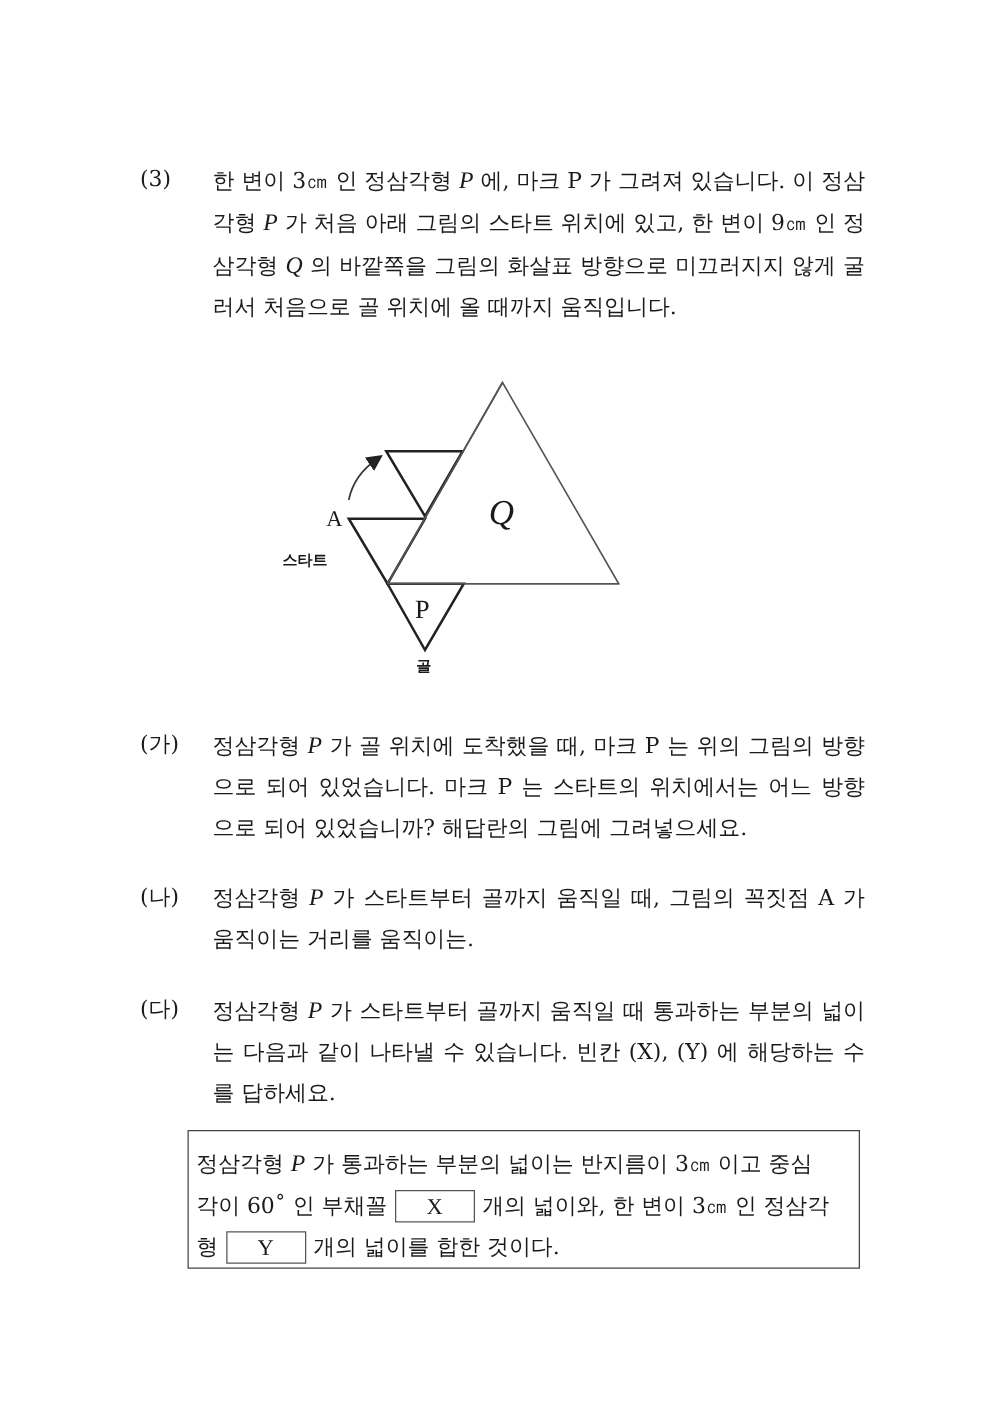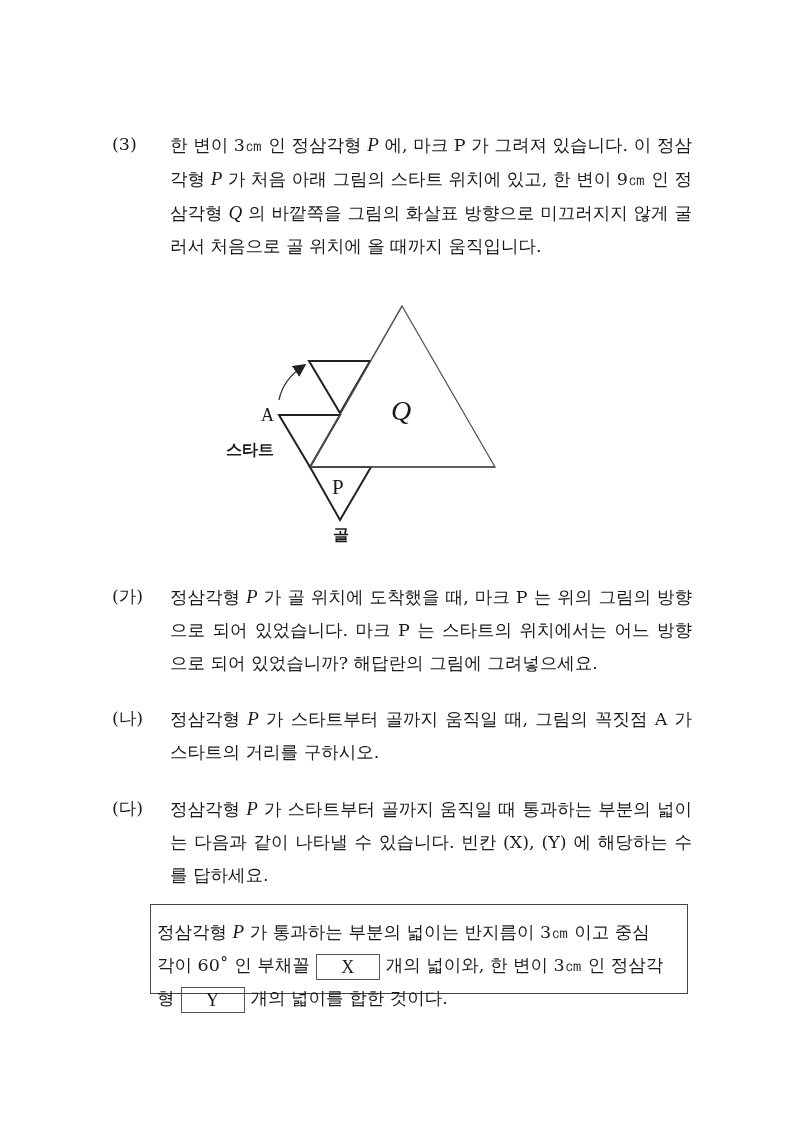--- a/index.html
+++ b/index.html
@@ -7,24 +7,24 @@
     width: 800px; height: 1131px; position: relative; overflow: hidden;
     font-family: "DejaVu Serif", "Liberation Serif", serif;
     color: #1a1a1a;
   }
   .para { position: absolute; left: 112px; width: 580px; font-size: 17.5px; line-height: 33px; }
   .para .label { position: absolute; left: 0; top: 0; }
   .para .body { margin-left: 58px; text-align: justify; text-align-last: left; }
   .italic { font-style: italic; font-family: "Liberation Serif", serif; font-size: 19px; }
   .figure { position: absolute; left: 0; top: 0; width: 800px; height: 560px; pointer-events: none; }
   .figure svg { position: absolute; left: 0; top: 0; }
-  .fig-label { position: absolute; font-size: 16px; font-family: "DejaVu Sans", sans-serif; font-weight: bold; }
+  .fig-label { position: absolute; font-size: 12px; font-family: "DejaVu Sans", sans-serif; font-weight: bold; }
   .fig-letter { position: absolute; font-family: "Liberation Serif", serif; }
   .answer-box {
-    position: absolute; left: 150px; top: 904px; width: 538px; height: 90px;
+    position: absolute; left: 150px; top: 904px; width: 538px; height: 111px;
     border: 1.5px solid #444; box-sizing: border-box;
     padding: 10px 20px 0 6px; font-size: 17.5px; line-height: 33px;
   }
   .blank {
     display: inline-block; border: 1.2px solid #555; text-align: center;
     height: 24px; line-height: 24px; vertical-align: middle; margin: 0 6px;
     font-family: "Liberation Serif", serif; font-size: 18px;
   }
 </style>
 </head>
@@ -57,21 +57,21 @@
   <span class="fig-label" style="left:333px; top:525px;">골</span>
 </div>
 
 <div class="para" style="top:580px;">
   <span class="label">(가)</span>
   <div class="body"><span>정삼각형 </span><span class="italic">P</span><span> 가 골 위치에 도착했을 때, 마크 P 는 위의 그림의 방향으로 되어 있었습니다. 마크 P 는 스타트의 위치에서는 어느 방향으로 되어 있었습니까? 해답란의 그림에 그려넣으세요.</span></div>
 </div>
 
 <div class="para" style="top:702px;">
   <span class="label">(나)</span>
-  <div class="body"><span>정삼각형 </span><span class="italic">P</span><span> 가 스타트부터 골까지 움직일 때, 그림의 꼭짓점 A 가 스타트의 거리를 구하시오.</span></div>
+  <div class="body"><span>정삼각형 </span><span class="italic">P</span><span> 가 스타트부터 골까지 움직일 때, 그림의 꼭짓점 A 가 움직이는 거리를 움직이는.</span></div>
 </div>
 
 <div class="para" style="top:792px;">
   <span class="label">(다)</span>
   <div class="body"><span>정삼각형 </span><span class="italic">P</span><span> 가 스타트부터 골까지 움직일 때 통과하는 부분의 넓이는 다음과 같이 나타낼 수 있습니다. 빈칸 (X), (Y) 에 해당하는 수를 답하세요.</span></div>
 </div>
 
 <div class="answer-box">
   <span>정삼각형 </span><span class="italic">P</span><span> 가 통과하는 부분의 넓이는 반지름이 3㎝ 이고 중심각이 60˚ 인 부채꼴</span><span class="blank" style="width:62px;">X</span><span>개의 넓이와, 한 변이 3㎝ 인 정삼각형</span><span class="blank" style="width:62px;">Y</span><span>개의 넓이를 합한 것이다.</span>
 </div>

